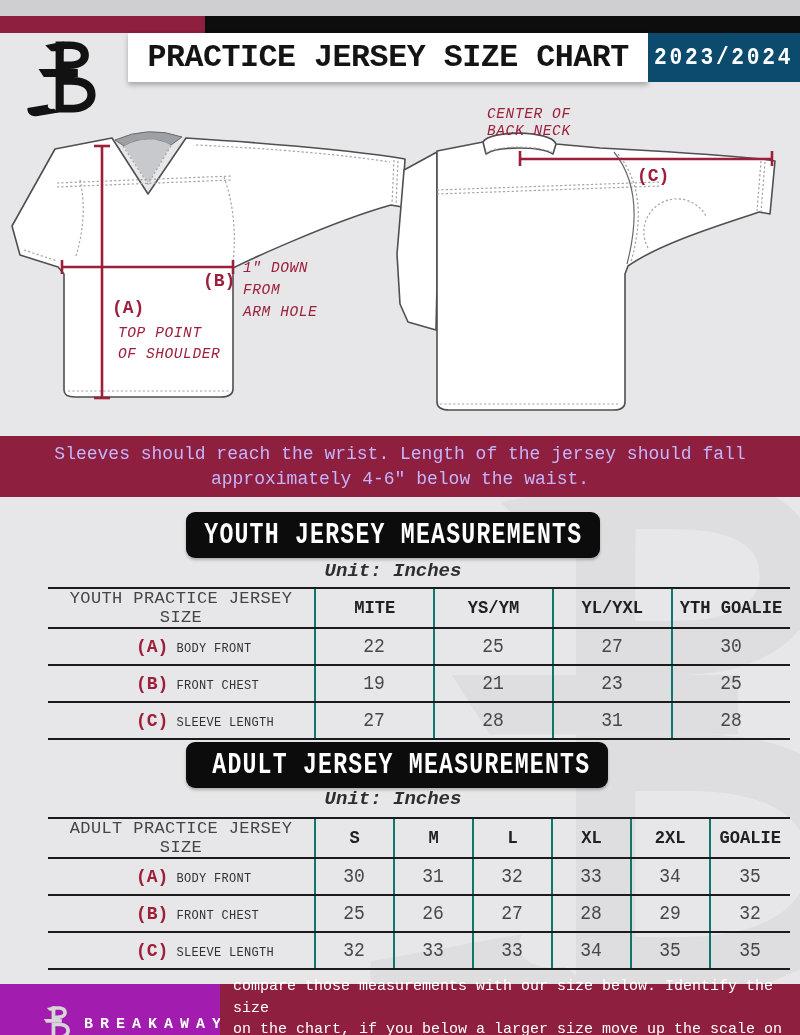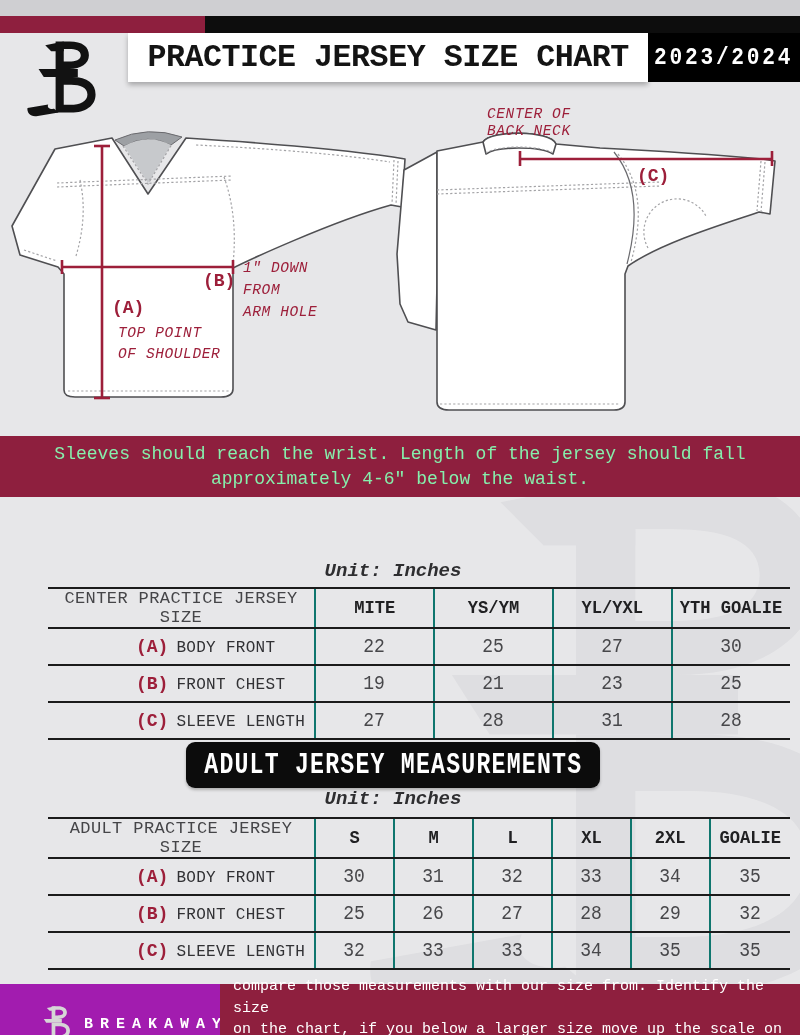--- a/index.html
+++ b/index.html
@@ -12,37 +12,37 @@
   .strip-black{position:absolute;left:0;top:0;width:800px;height:17px;background:#0d0d0d;}
   .strip-maroon{position:absolute;left:0;top:0;width:205px;height:17px;background:#8e1f3e;}
   .brand-logo-top{position:absolute;left:26px;top:23px;width:74px;height:82px;color:#121212;}
   .title-box{
     position:absolute;left:128px;top:17px;width:520px;height:49px;background:#ffffff;
     display:flex;align-items:center;justify-content:center;
     box-shadow:0 3px 5px rgba(0,0,0,.28);
   }
   .title-text{font-size:32px;font-weight:bold;color:#141414;letter-spacing:-.5px;white-space:nowrap;transform:scaleX(.99);}
   .season-box{
-    position:absolute;left:648px;top:17px;width:152px;height:49px;background:#000000;
+    position:absolute;left:648px;top:17px;width:152px;height:49px;background:#0c4a6e;
     display:flex;align-items:center;justify-content:center;
   }
   .season-text{color:#fff;font-size:23px;font-weight:bold;letter-spacing:3px;transform:scaleX(.92);white-space:nowrap;}
   
   .diagrams{position:absolute;left:0;top:88px;width:800px;height:332px;}
   .cloth{fill:#ffffff;stroke:#4f4f52;stroke-width:1.6;stroke-linejoin:round;}
   .seam{fill:none;stroke:#a3a3a6;stroke-width:1.2;stroke-dasharray:2.2 2.2;}
   .seam-solid{fill:none;stroke:#6a6a6e;stroke-width:1.2;}
   .measure{stroke:#9d1f3a;stroke-width:2.6;fill:none;}
   .mlabel{fill:#9d1f3a;font-weight:bold;font-size:18px;}
   .mdesc{fill:#9d1f3a;font-style:italic;font-size:14.5px;letter-spacing:.6px;}
   
   .notice{
     position:absolute;left:0;top:420px;width:800px;height:61px;background:#8e1f3e;
     display:flex;flex-direction:column;align-items:center;justify-content:center;
-    color:#86efac;font-size:18px;line-height:25px;text-align:center;
+    color:#c4b5fd;font-size:18px;line-height:25px;text-align:center;
   }
   
   .banner{
     position:absolute;left:186px;width:414px;height:46px;background:#0c0c0c;border-radius:9px;
     display:flex;align-items:center;justify-content:center;box-shadow:0 2px 3px rgba(0,0,0,.25);
   }
   .banner-text{color:#fff;font-weight:bold;font-size:29px;letter-spacing:1.5px;white-space:nowrap;transform:scaleX(.8);}
   .unit{
     position:absolute;left:0;width:786px;text-align:center;
     font-style:italic;font-size:19px;color:#2e2e30;font-weight:bold;
@@ -53,21 +53,21 @@
     border-top:2px solid #1b1b1b;border-bottom:2px solid #1b1b1b;
     text-align:center;padding:0;
   }
   table.size td.v,table.size th.v{border-left:2px solid #0f766e;}
   table.size thead th{height:37px;}
   table.size tbody td{height:35px;}
   .hdr-first{font-weight:normal;font-size:17px;color:#454548;letter-spacing:.4px;}
   .hdr-size{display:inline-block;font-weight:bold;font-size:19px;color:#202022;transform:scaleX(.9);}
   .cell-label{text-align:left !important;padding-left:88px !important;white-space:nowrap;}
   .row-letter{color:#9d1f3a;font-weight:bold;font-size:18px;}
-  .row-name{color:#313134;font-size:16px;font-weight:500;letter-spacing:.3px;margin-left:8px;}
+  .row-name{color:#313134;font-size:12px;font-weight:500;letter-spacing:.3px;margin-left:8px;}
   .num{display:inline-block;font-size:20px;color:#47474a;transform:scaleX(.9);}
   
   .watermark{position:absolute;left:360px;top:440px;width:540px;height:600px;color:#dedee1;opacity:.9;}
   
   .footer-black{
     position:absolute;left:0;top:968px;width:220px;height:80px;background:#a21caf;
     display:flex;align-items:center;padding-left:38px;box-sizing:border-box;
   }
   .brand-logo-footer{width:34px;height:38px;color:#d6d6d6;flex:0 0 auto;}
   .brand-word{color:#fff;font-weight:bold;font-size:15px;letter-spacing:7px;margin-left:12px;white-space:nowrap;}
@@ -184,33 +184,36 @@
       <text class="mdesc" x="487" y="14">CENTER OF</text>
       <text class="mdesc" x="487" y="31">BACK NECK</text>
     </g>
   </svg>
 
   <div class="notice">
     <span>Sleeves should reach the wrist. Length of the jersey should fall</span>
     <span>approximately 4-6" below the waist.</span>
   </div>
 
+  <div class="banner" style="top:496px;">
+    <span class="banner-text">YOUTH JERSEY MEASUREMENTS</span>
+  </div>
   <div class="unit" style="top:544px;">Unit: Inches</div>
 
   <table class="size" style="top:571px;">
     <colgroup>
         <col style="width:267px">
         <col style="width:119px">
         <col style="width:119px">
         <col style="width:119px">
         <col style="width:118px">
       </colgroup>
     <thead>
       <tr>
-        <th class="hdr-first">CENTER PRACTICE JERSEY SIZE</th>
+        <th class="hdr-first">YOUTH PRACTICE JERSEY SIZE</th>
         <th class="v"><span class="hdr-size">MITE</span></th>
         <th class="v"><span class="hdr-size">YS/YM</span></th>
         <th class="v"><span class="hdr-size">YL/YXL</span></th>
         <th class="v"><span class="hdr-size">YTH GOALIE</span></th>
       </tr>
     </thead>
     <tbody>
       <tr>
         <td class="cell-label"><span class="row-letter">(A)</span><span class="row-name">BODY FRONT</span></td>
         <td class="v"><span class="num">22</span></td>
@@ -228,21 +231,21 @@
       <tr>
         <td class="cell-label"><span class="row-letter">(C)</span><span class="row-name">SLEEVE LENGTH</span></td>
         <td class="v"><span class="num">27</span></td>
         <td class="v"><span class="num">28</span></td>
         <td class="v"><span class="num">31</span></td>
         <td class="v"><span class="num">28</span></td>
       </tr>
     </tbody>
   </table>
 
-  <div class="banner" style="top:726px;">
+  <div class="banner" style="top:726px;padding-left:8px;">
     <span class="banner-text">ADULT JERSEY MEASUREMENTS</span>
   </div>
   <div class="unit" style="top:772px;">Unit: Inches</div>
 
   <table class="size" style="top:801px;">
     <colgroup>
         <col style="width:267px">
         <col style="width:79px">
         <col style="width:79px">
         <col style="width:79px">
@@ -298,17 +301,17 @@
         <path d="M26,8 L51,3 L51,16 L34,16 Z"></path>
         <path fill-rule="evenodd" d="M40,3 L59,3 C76,3 85,10 85,21.5 C85,33 74,40 59,40 L40,40 Z M51,13 L51,30 L58,30 C67,30 74,28 74,21.5 C74,15 67,13 58,13 Z"></path>
         <path d="M17,40 L70,40 L70,51 L24,51 Z"></path>
         <path fill-rule="evenodd" d="M40,51 L63,51 C83,51 94,60 94,74.5 C94,90 80,99 61,99 L40,99 Z M51,61.5 L51,88.5 L60,88.5 C73,88.5 83,84 83,74.5 C83,65 73,61.5 61,61.5 Z"></path>
         <path d="M44,99 L14,104 C6,105 1,99 2,93 L30,88 C28,92 32,95 38,94 Z"></path>
       </g>
     </svg>
     <span class="brand-word">BREAKAWAY</span>
   </div>
   <div class="footer-maroon">
-    <span>compare those measurements  with our size from. Identify the size</span>
+    <span>compare those measurements  with our size below. Identify the size</span>
     <span>on the chart, if you below a larger size move up the scale on the chart</span>
   </div>
 
 </div>
 
 </body></html>

